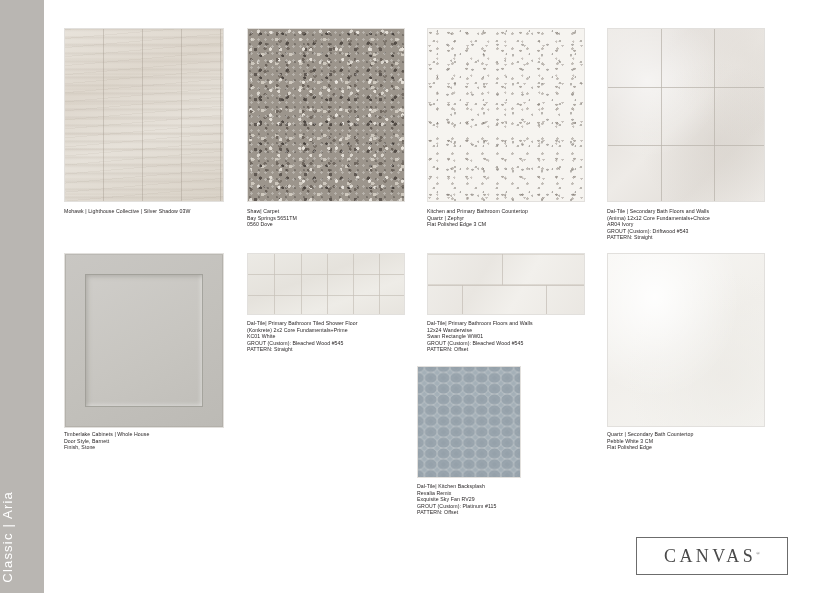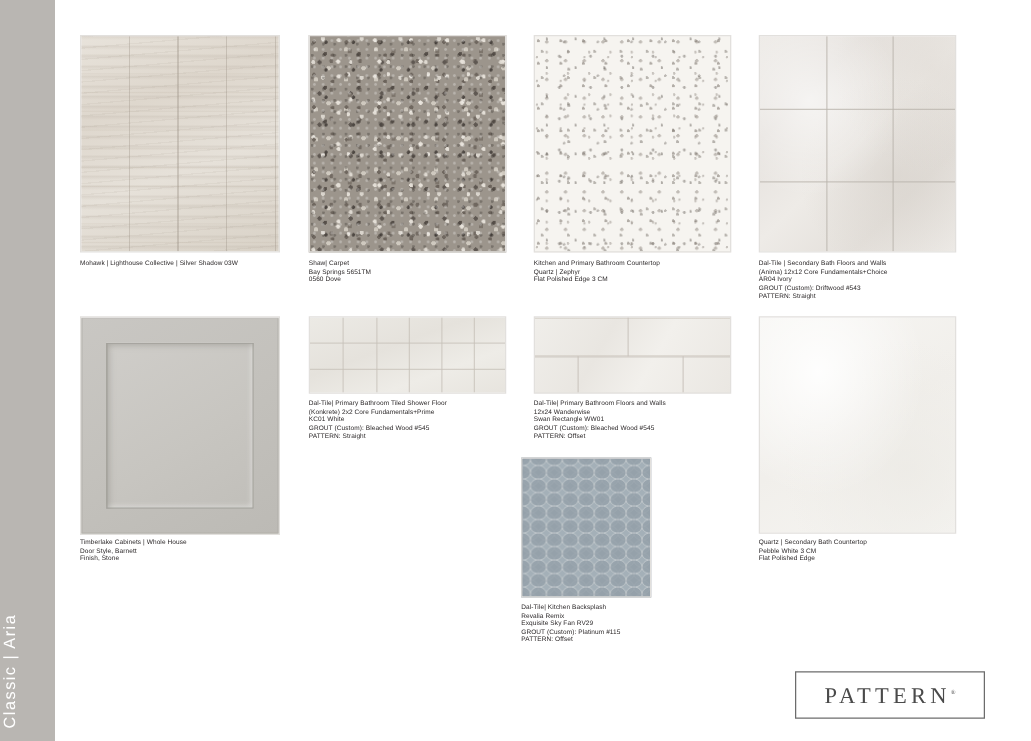--- a/index.html
+++ b/index.html
@@ -351,14 +351,14 @@
     </svg>
   </div>
 </div>
 <div class="caption" style="left:417px; top:483px;">Dal-Tile| Kitchen Backsplash
 Revalia Remix
 Exquisite Sky Fan RV29
 GROUT (Custom): Platinum #115
 PATTERN: Offset</div>
 
 <div id="logo">
-  <span id="logo-text"><span>PATTERN</span><span id="logo-tm">®</span></span>
+  <span id="logo-text"><span>CANVAS</span><span id="logo-tm">®</span></span>
 </div>
 
 </body></html>

